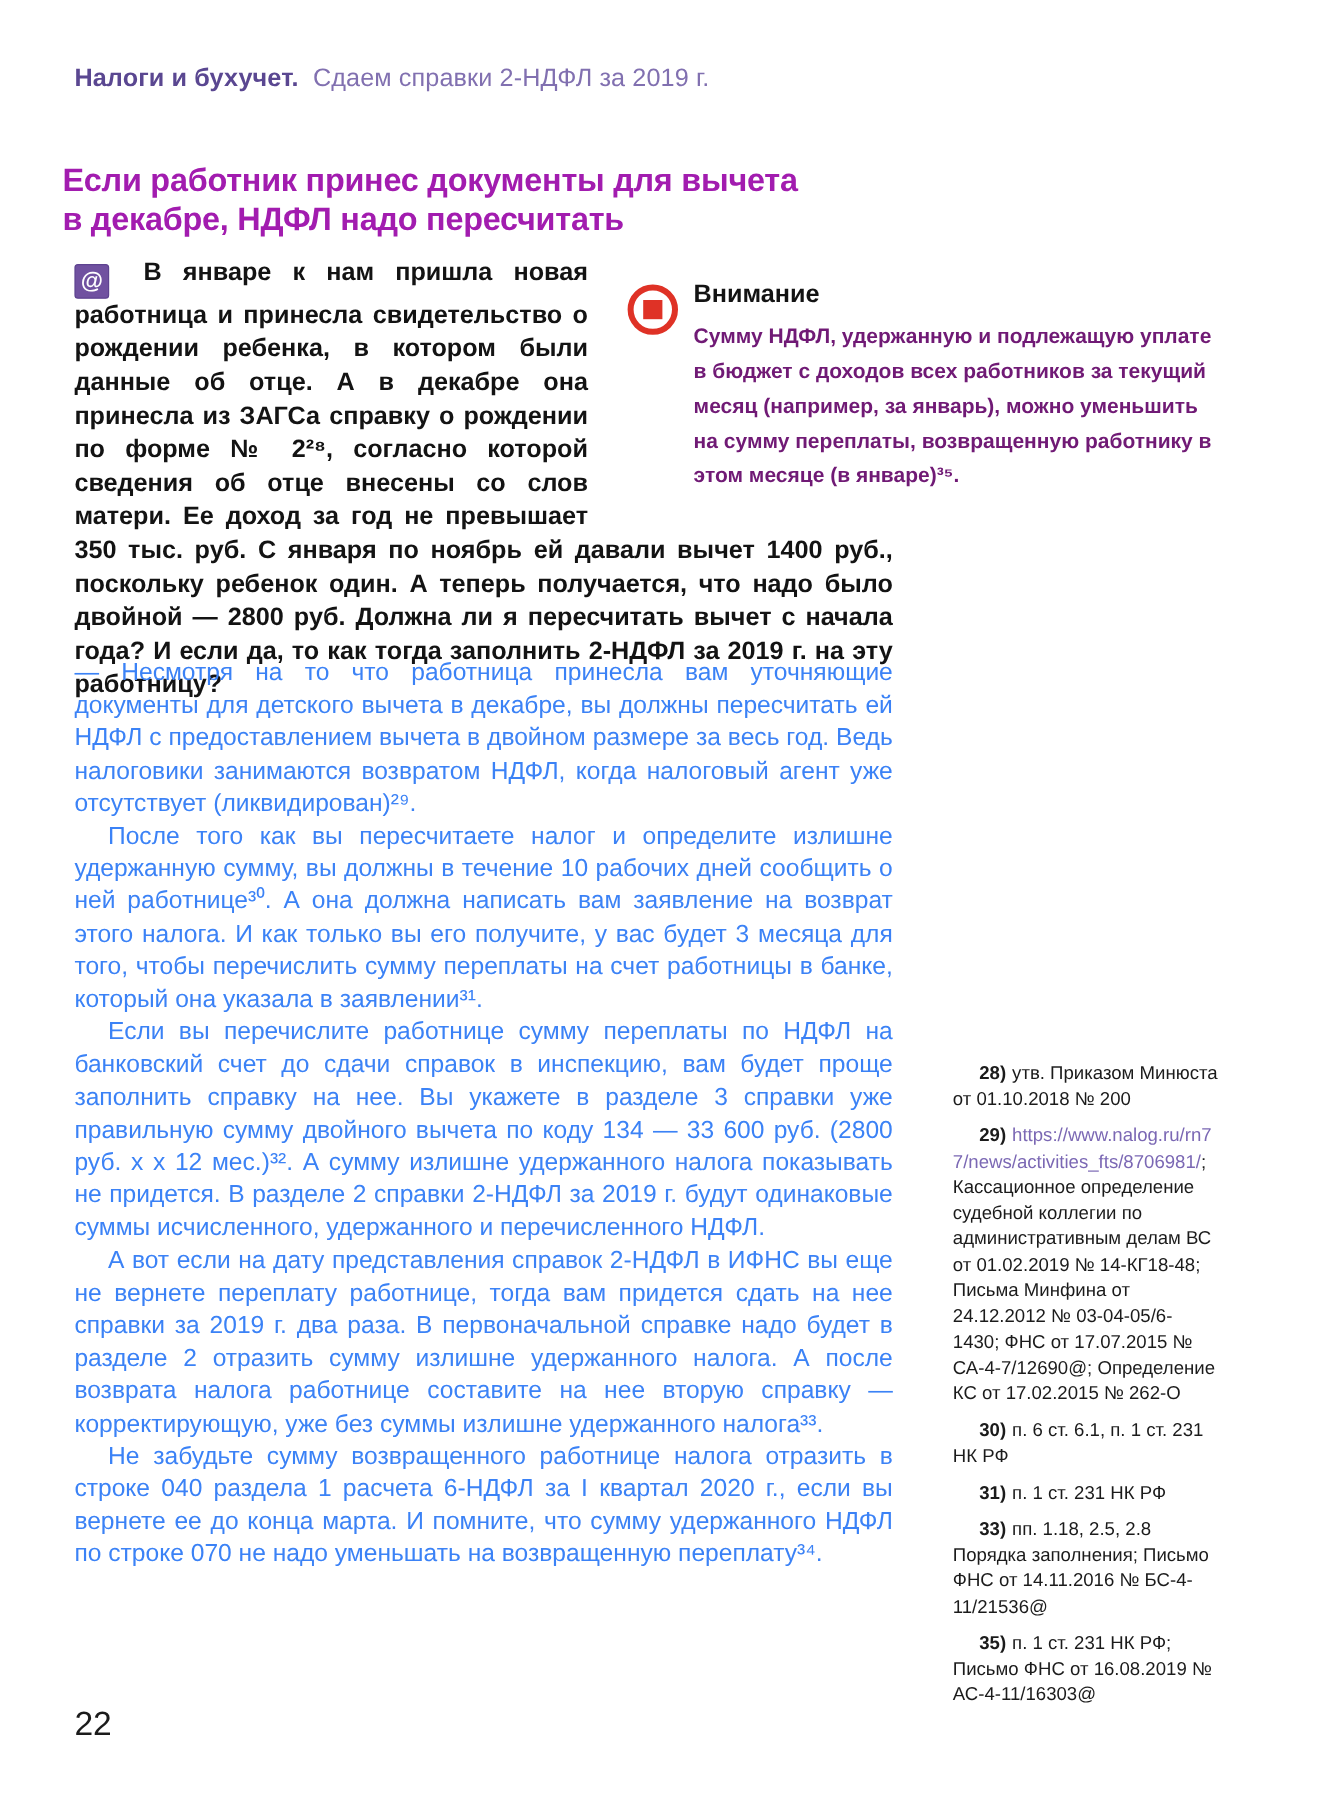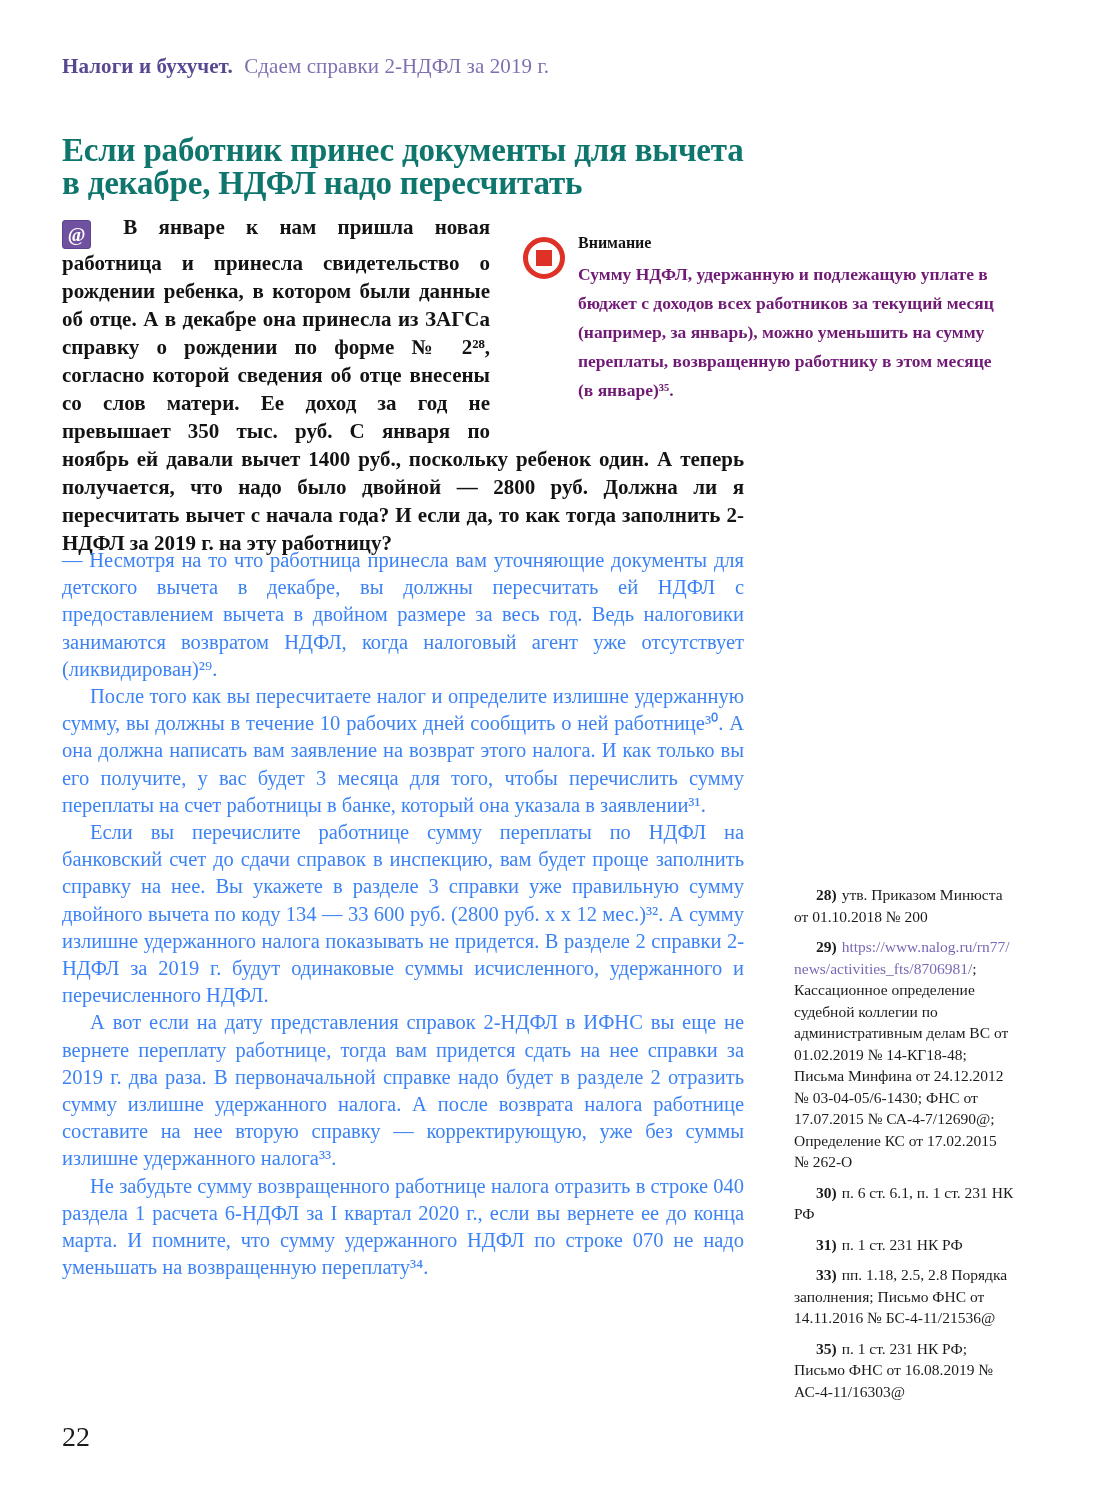--- a/index.html
+++ b/index.html
@@ -9,36 +9,36 @@
     --red-accent:#df3226;
     --link-purple:#7b68b4;
     --text-black:#151515;
   }
   *{margin:0;padding:0;box-sizing:border-box;}
   html,body{background:#ffffff;}
   .page{
     position:relative;
     width:1104px;height:1464px;
     background:#ffffff;
-    font-family:Liberation Serif, serif;
+    font-family:Liberation Sans, sans-serif;
     color:var(--text-black);
     overflow:hidden;
   }
   
   .running-head{
     position:absolute;left:62px;top:54px;
     font-size:21px;letter-spacing:0.1px;
   }
   .running-head .brand{color:var(--purple-brand);font-weight:bold;}
   .running-head .topic{color:var(--purple-light);margin-left:6px;}
   
   .title{
-    position:absolute;left:62px;top:134px;width:690px;
-    font-size:33px;font-weight:bold;line-height:33px;
-    color:#0f766e;letter-spacing:-0.2px;
+    position:absolute;left:52px;top:134px;width:690px;
+    font-size:27px;font-weight:bold;line-height:33px;
+    color:#a21caf;letter-spacing:-0.2px;
   }
   
   .question{
     position:absolute;left:62px;top:213px;width:682px;
     font-size:21px;font-weight:bold;line-height:28px;
     text-align:justify;color:#131313;
   }
   .attention-spacer{
     float:right;width:254px;height:224px;
   }
@@ -57,21 +57,21 @@
   .attn-icon{
     position:absolute;left:0;top:3px;width:42px;height:42px;
     border:5px solid var(--red-accent);border-radius:50%;
   }
   .attn-square{
     position:absolute;left:8px;top:8px;width:16px;height:16px;
     background:var(--red-accent);
   }
   .attn-content{margin-left:55px;}
   .attn-title{
-    font-size:16px;font-weight:bold;color:#131313;
+    font-size:21px;font-weight:bold;color:#131313;
     margin-bottom:8px;
   }
   .attn-text{
     font-size:17.5px;font-weight:bold;line-height:29px;
     color:#701a75;text-align:left;width:432px;
   }
   
   .body{
     position:absolute;left:62px;top:547px;width:682px;
     font-size:20.5px;line-height:27.2px;text-align:justify;

